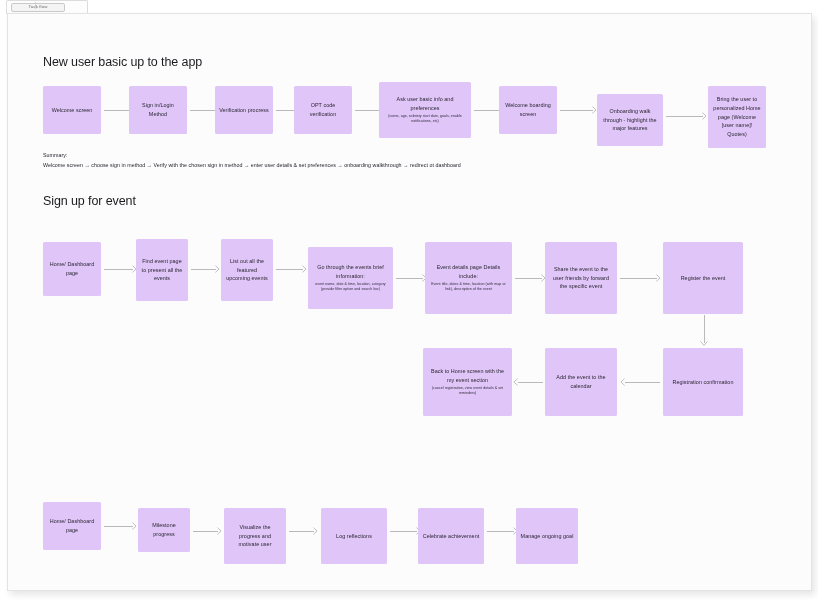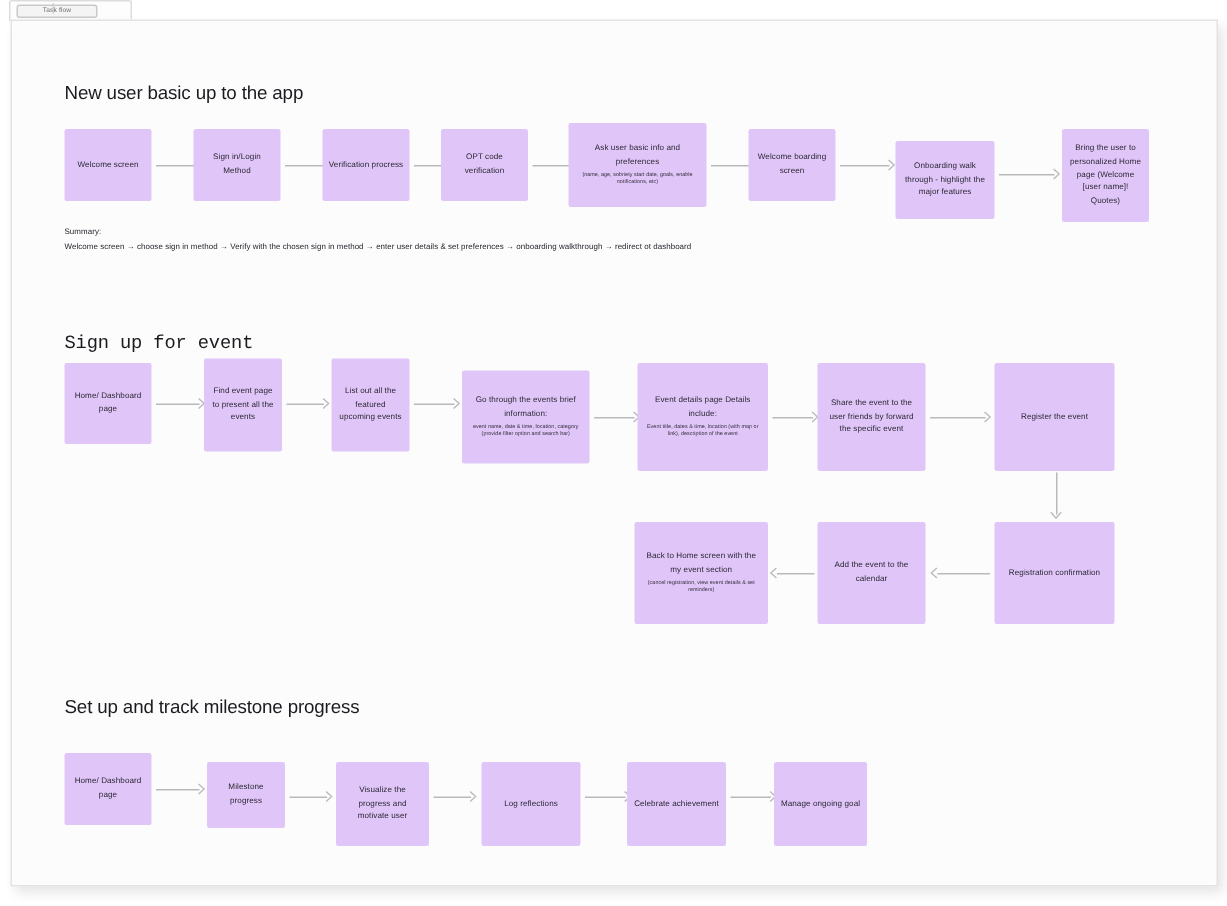--- a/index.html
+++ b/index.html
@@ -185,21 +185,21 @@
         </div>
       </div>
 
       <div class="node" style="left:700px; top:72px; width:58px; height:62px;">
         <div class="t">Bring the user to personalized Home page (Welcome [user name]! Quotes)</div>
       </div>
 
       <div class="summary" style="left:35px; top:137px;">Summary:</div>
       <div class="summary" style="left:35px; top:147px;">Welcome screen → choose sign in method → Verify with the chosen sign in method → enter user details &amp; set preferences → onboarding walkthrough → redirect ot dashboard</div>
 
-      <div class="heading" style="left:35px; top:208px;font-family:Liberation Mono, monospace;">Sign up for event</div>
+      <div class="heading" style="left:35px; top:180px;">Sign up for event</div>
 
       <div class="node" style="left:35px; top:228px; width:58px; height:54px;">
         <div class="t">Home/ Dashboard page</div>
       </div>
       <div class="arrow h" style="left:96px; top:251px; width:34px; height:8px;">
         <div class="shaft" style="width:29px;"></div>
         <div class="head" style="left:28px; top:0;">
           <svg width="5" height="8" viewBox="0 0 5 8">
               <path d="M0.4 0.6 L4.1 4 L0.4 7.4" fill="none" stroke="#b9b9bd" stroke-width="0.9"></path>
             </svg>
@@ -303,21 +303,20 @@
               <path d="M4.6 0.6 L0.9 4 L4.6 7.4" fill="none" stroke="#b9b9bd" stroke-width="0.9"></path>
             </svg>
         </div>
       </div>
 
       <div class="node" style="left:415px; top:334px; width:89px; height:68px;">
         <div class="t">Back to Home screen with the my event section</div>
         <div class="sub">(cancel registration, view event details &amp; set reminders)</div>
       </div>
 
-      <div class="heading" style="left:35px; top:450px;">Set up and track milestone progress</div>
 
       <div class="node" style="left:35px; top:488px; width:58px; height:48px;">
         <div class="t">Home/ Dashboard page</div>
       </div>
       <div class="arrow h" style="left:96px; top:508px; width:34px; height:8px;">
         <div class="shaft" style="width:29px;"></div>
         <div class="head" style="left:28px; top:0;">
           <svg width="5" height="8" viewBox="0 0 5 8">
               <path d="M0.4 0.6 L4.1 4 L0.4 7.4" fill="none" stroke="#b9b9bd" stroke-width="0.9"></path>
             </svg>

